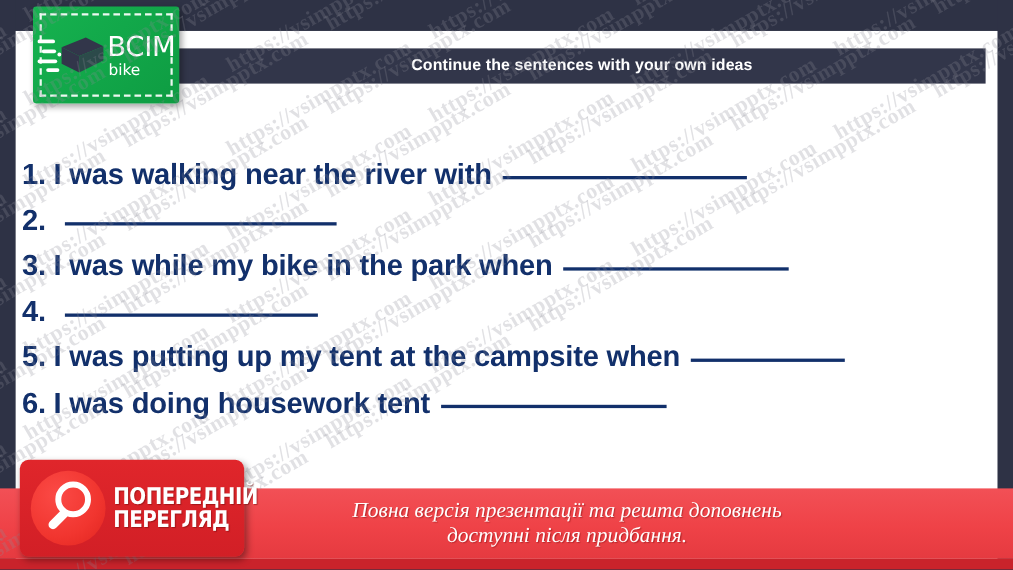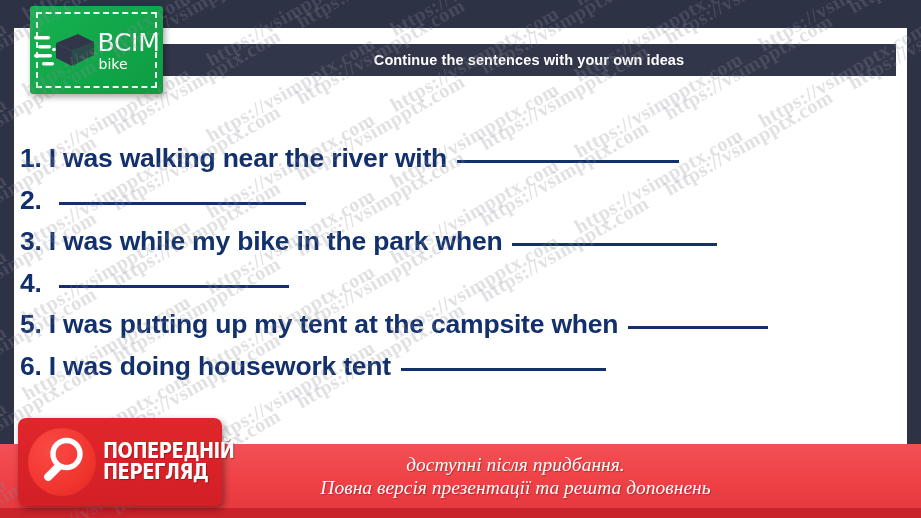--- a/index.html
+++ b/index.html
@@ -338,22 +338,22 @@
       </div>
       <div class="sentence">
         <span class="s-num">6.</span>
         <span class="s-text">I was doing housework tent</span>
         <span class="s-blank" style="width: 205px;"></span>
       </div>
     </div>
 
   <div id="pink-bar">
     <div id="pink-text">
+      <div>Повна версія презентації та решта доповнень</div>
       <div>доступні після придбання.</div>
-      <div>Повна версія презентації та решта доповнень</div>
     </div>
   </div>
 
   <div id="preview-badge">
     <div id="badge-circle">
       <svg width="68" height="68" viewBox="0 0 68 68">
         <circle cx="38.5" cy="26" r="13.5" fill="none" stroke="#ffffff" stroke-width="5.4"></circle>
         <rect x="14" y="40" width="22" height="8.2" rx="4.1" fill="#ffffff" transform="rotate(-45 25 44)"></rect>
       </svg>
     </div>

